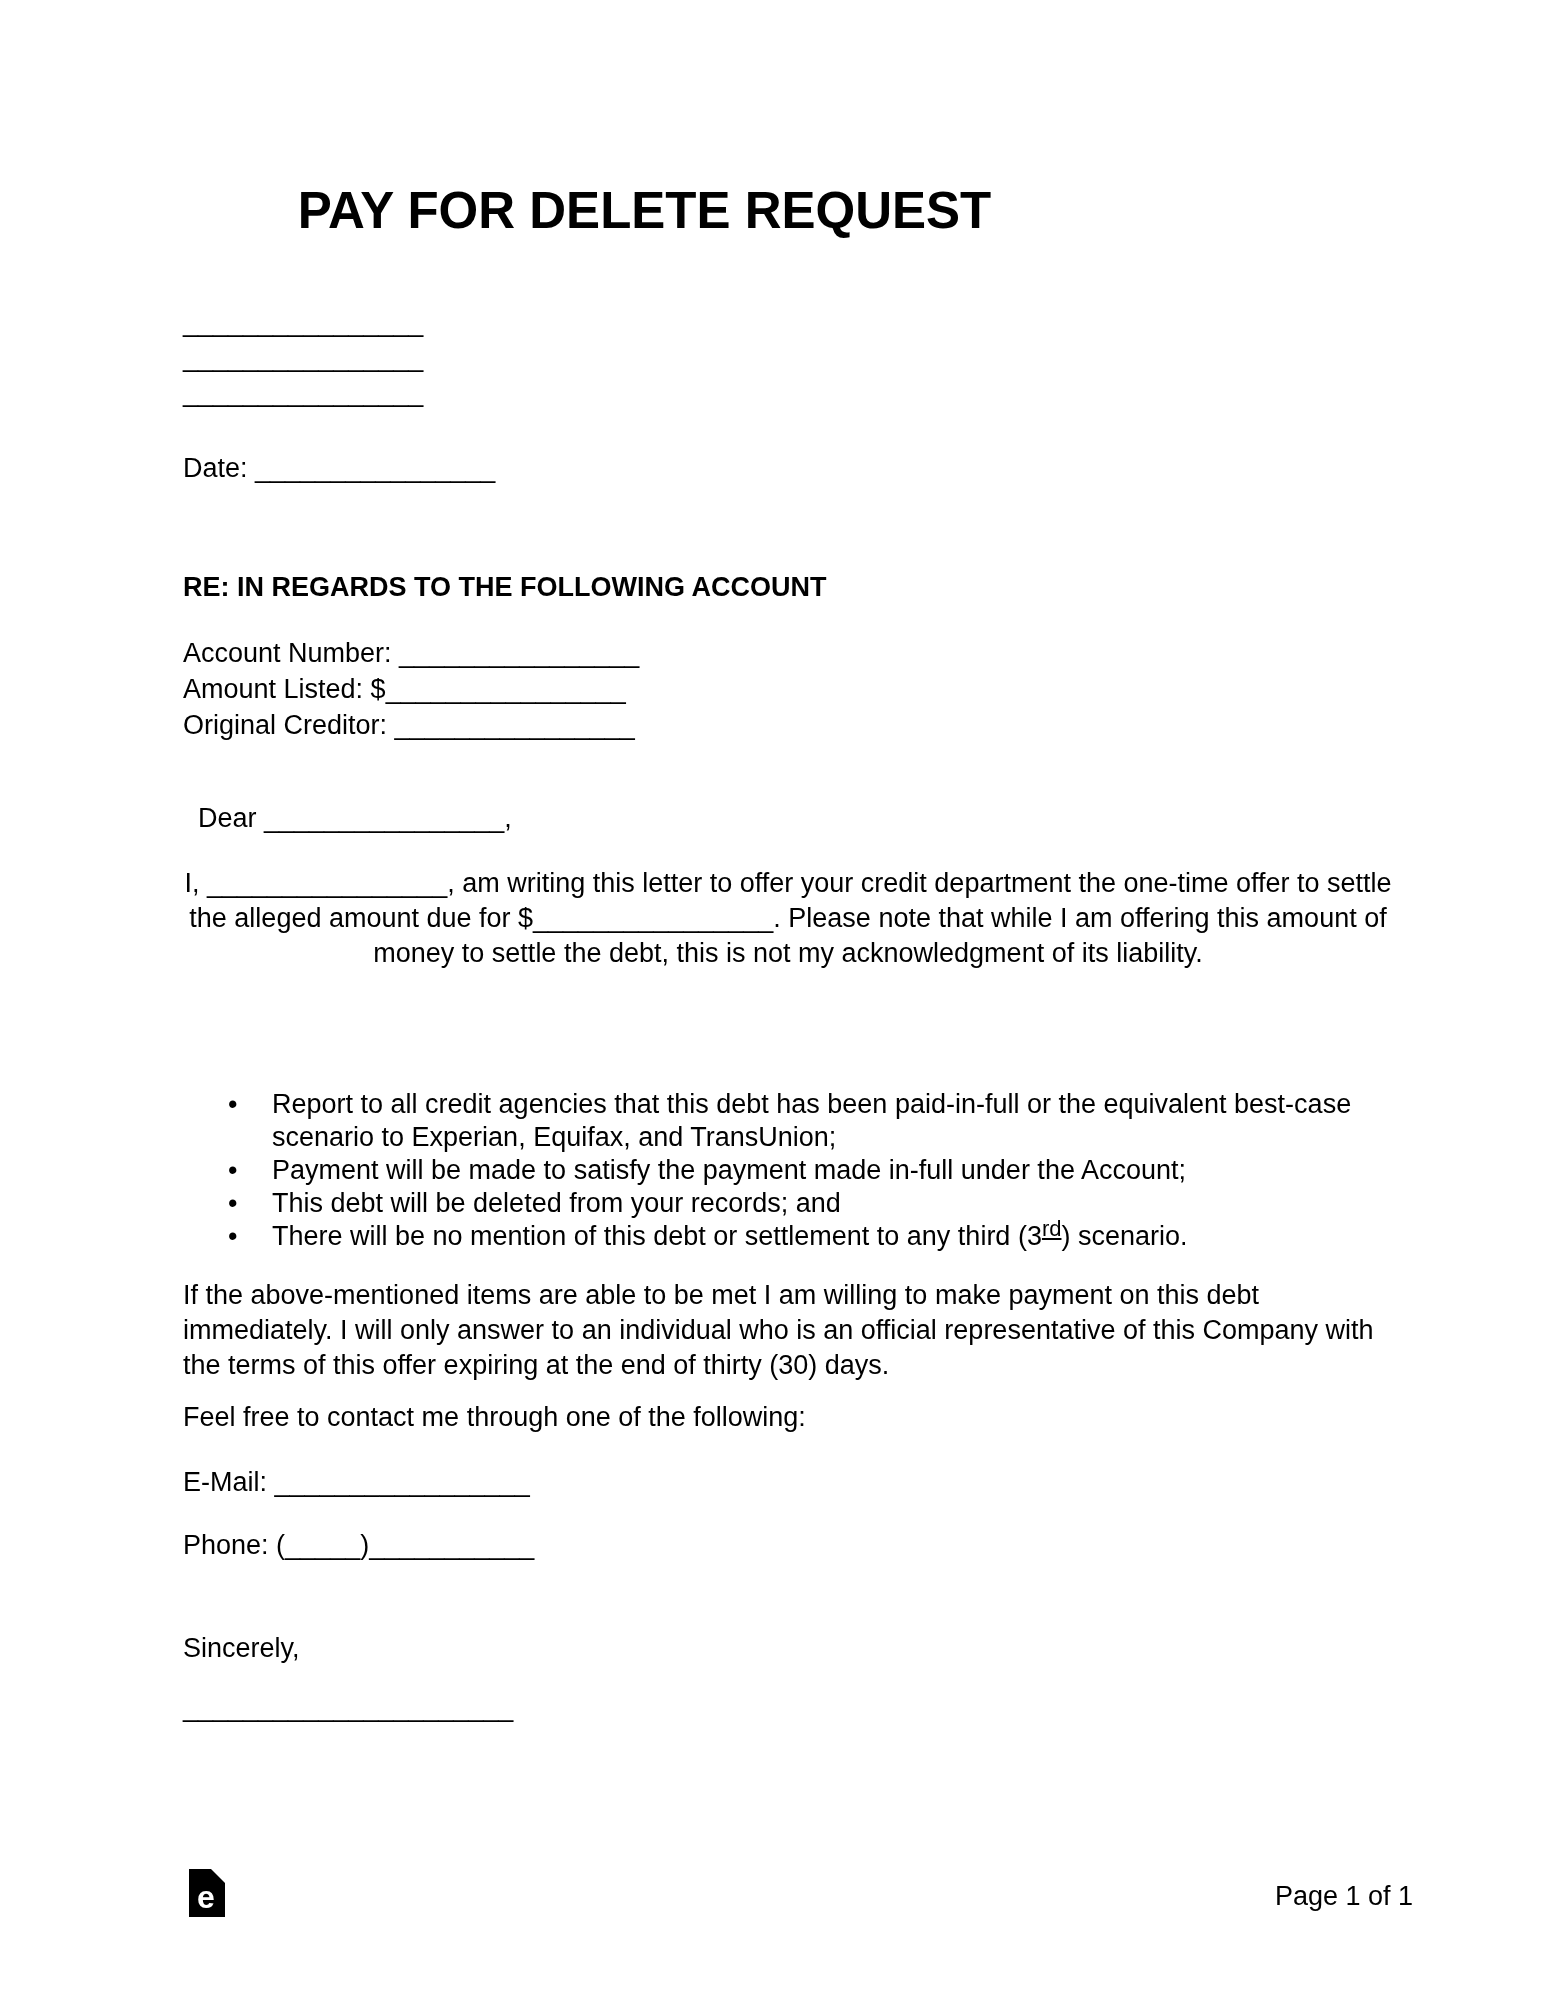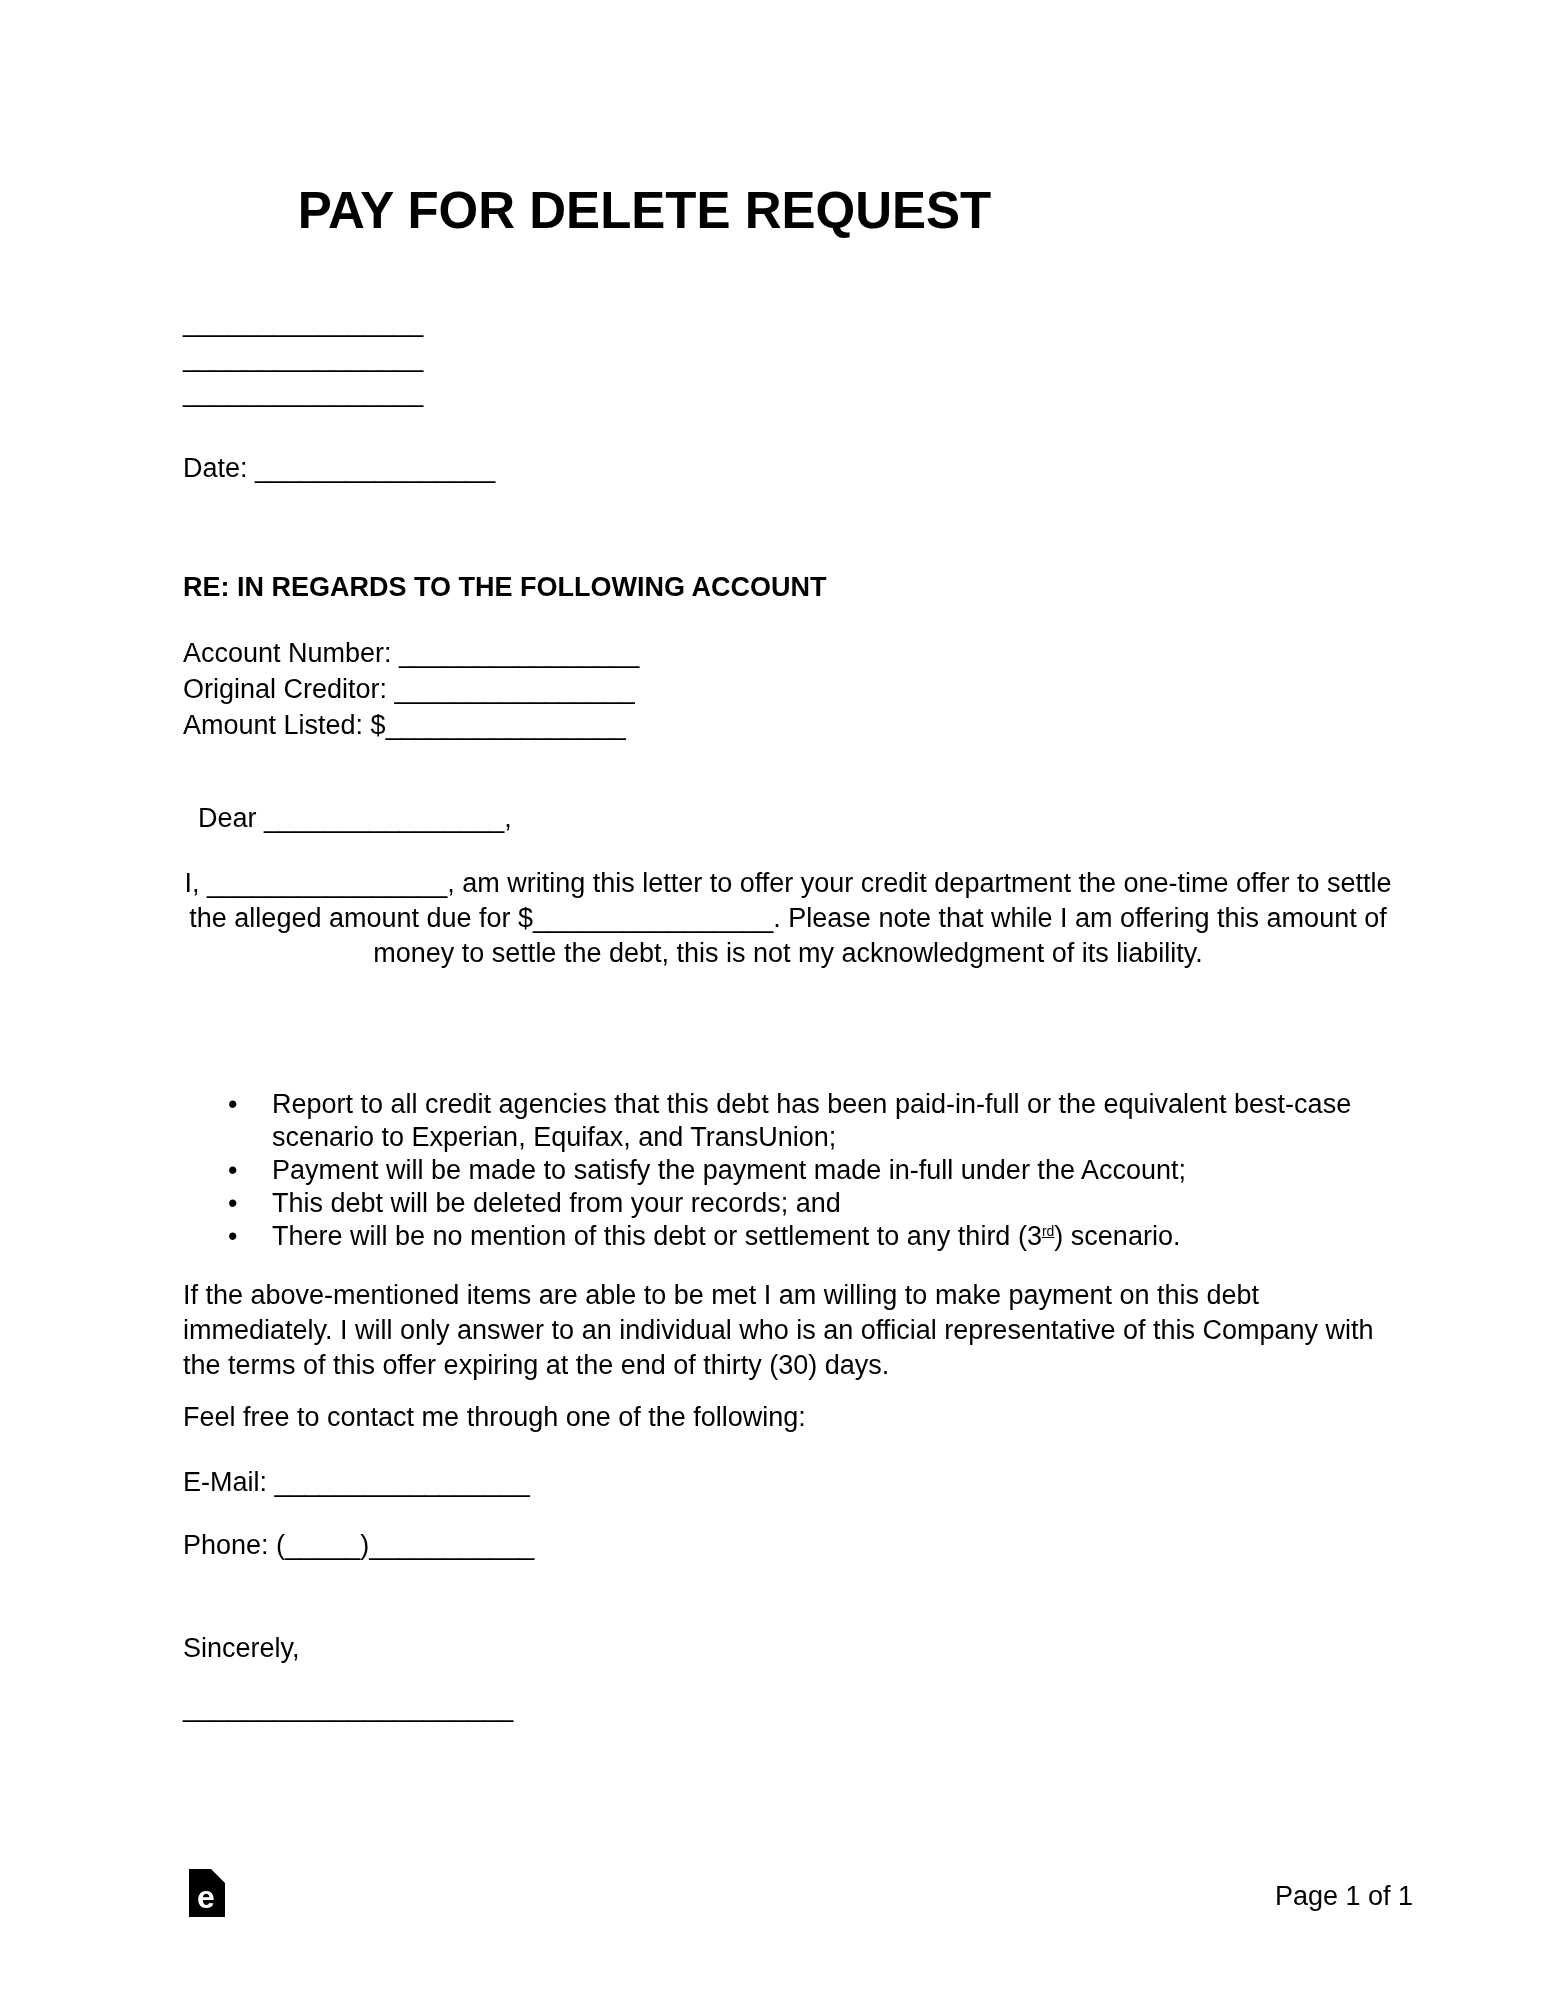--- a/index.html
+++ b/index.html
@@ -32,21 +32,21 @@
   .para2{top:993px;}
   .bullet-list{left:183px;top:1088px;width:1214px;line-height:33px;}
   .bullet-item{position:relative;padding-left:89px;width:1125px;}
   .bullet-dot{position:absolute;left:45px;top:0;}
   .para3{top:1278px;}
   .para4{top:1400px;}
   .email-line{left:183px;top:1465px;line-height:35px;}
   .phone-line{left:183px;top:1528px;line-height:35px;}
   .closing{left:183px;top:1631px;line-height:35px;}
   .signature-line{left:183px;top:1690px;line-height:35px;}
-  sup.ord{font-size:14px;vertical-align:baseline;position:relative;top:-9px;text-decoration:underline;}
+  sup.ord{font-size:22px;vertical-align:baseline;position:relative;top:-9px;text-decoration:underline;}
   .footer-logo{left:189px;top:1869px;width:36px;height:48px;}
   .page-number{top:1881px;right:139px;line-height:30px;}
 </style>
 </head>
 <body>
 
 <div class="page">
 
   <div class="abs doc-title">PAY FOR DELETE REQUEST</div>
 
@@ -60,24 +60,24 @@
     <span>Date: </span><span class="blank">________________</span>
   </div>
 
   <div class="abs subject">RE: IN REGARDS TO THE FOLLOWING ACCOUNT</div>
 
   <div class="abs account-block">
     <div>
       <span>Account Number: </span><span class="blank">________________</span>
     </div>
     <div>
-      <span>Original Creditor: </span><span class="blank">________________</span>
+      <span>Amount Listed: $</span><span class="blank">________________</span>
     </div>
     <div>
-      <span>Amount Listed: $</span><span class="blank">________________</span>
+      <span>Original Creditor: </span><span class="blank">________________</span>
     </div>
   </div>
 
   <div class="abs salutation">
     <span>Dear </span><span class="blank">________________</span><span>,</span>
   </div>
 
   <div class="abs para para1">
     <span>I, </span><span class="blank">________________</span><span>, am writing this letter to offer your credit department the one-time offer to settle the alleged amount due for $</span><span class="blank">________________</span><span>. Please note that while I am offering this amount of money to settle the debt, this is not my acknowledgment of its liability.</span>
   </div>

